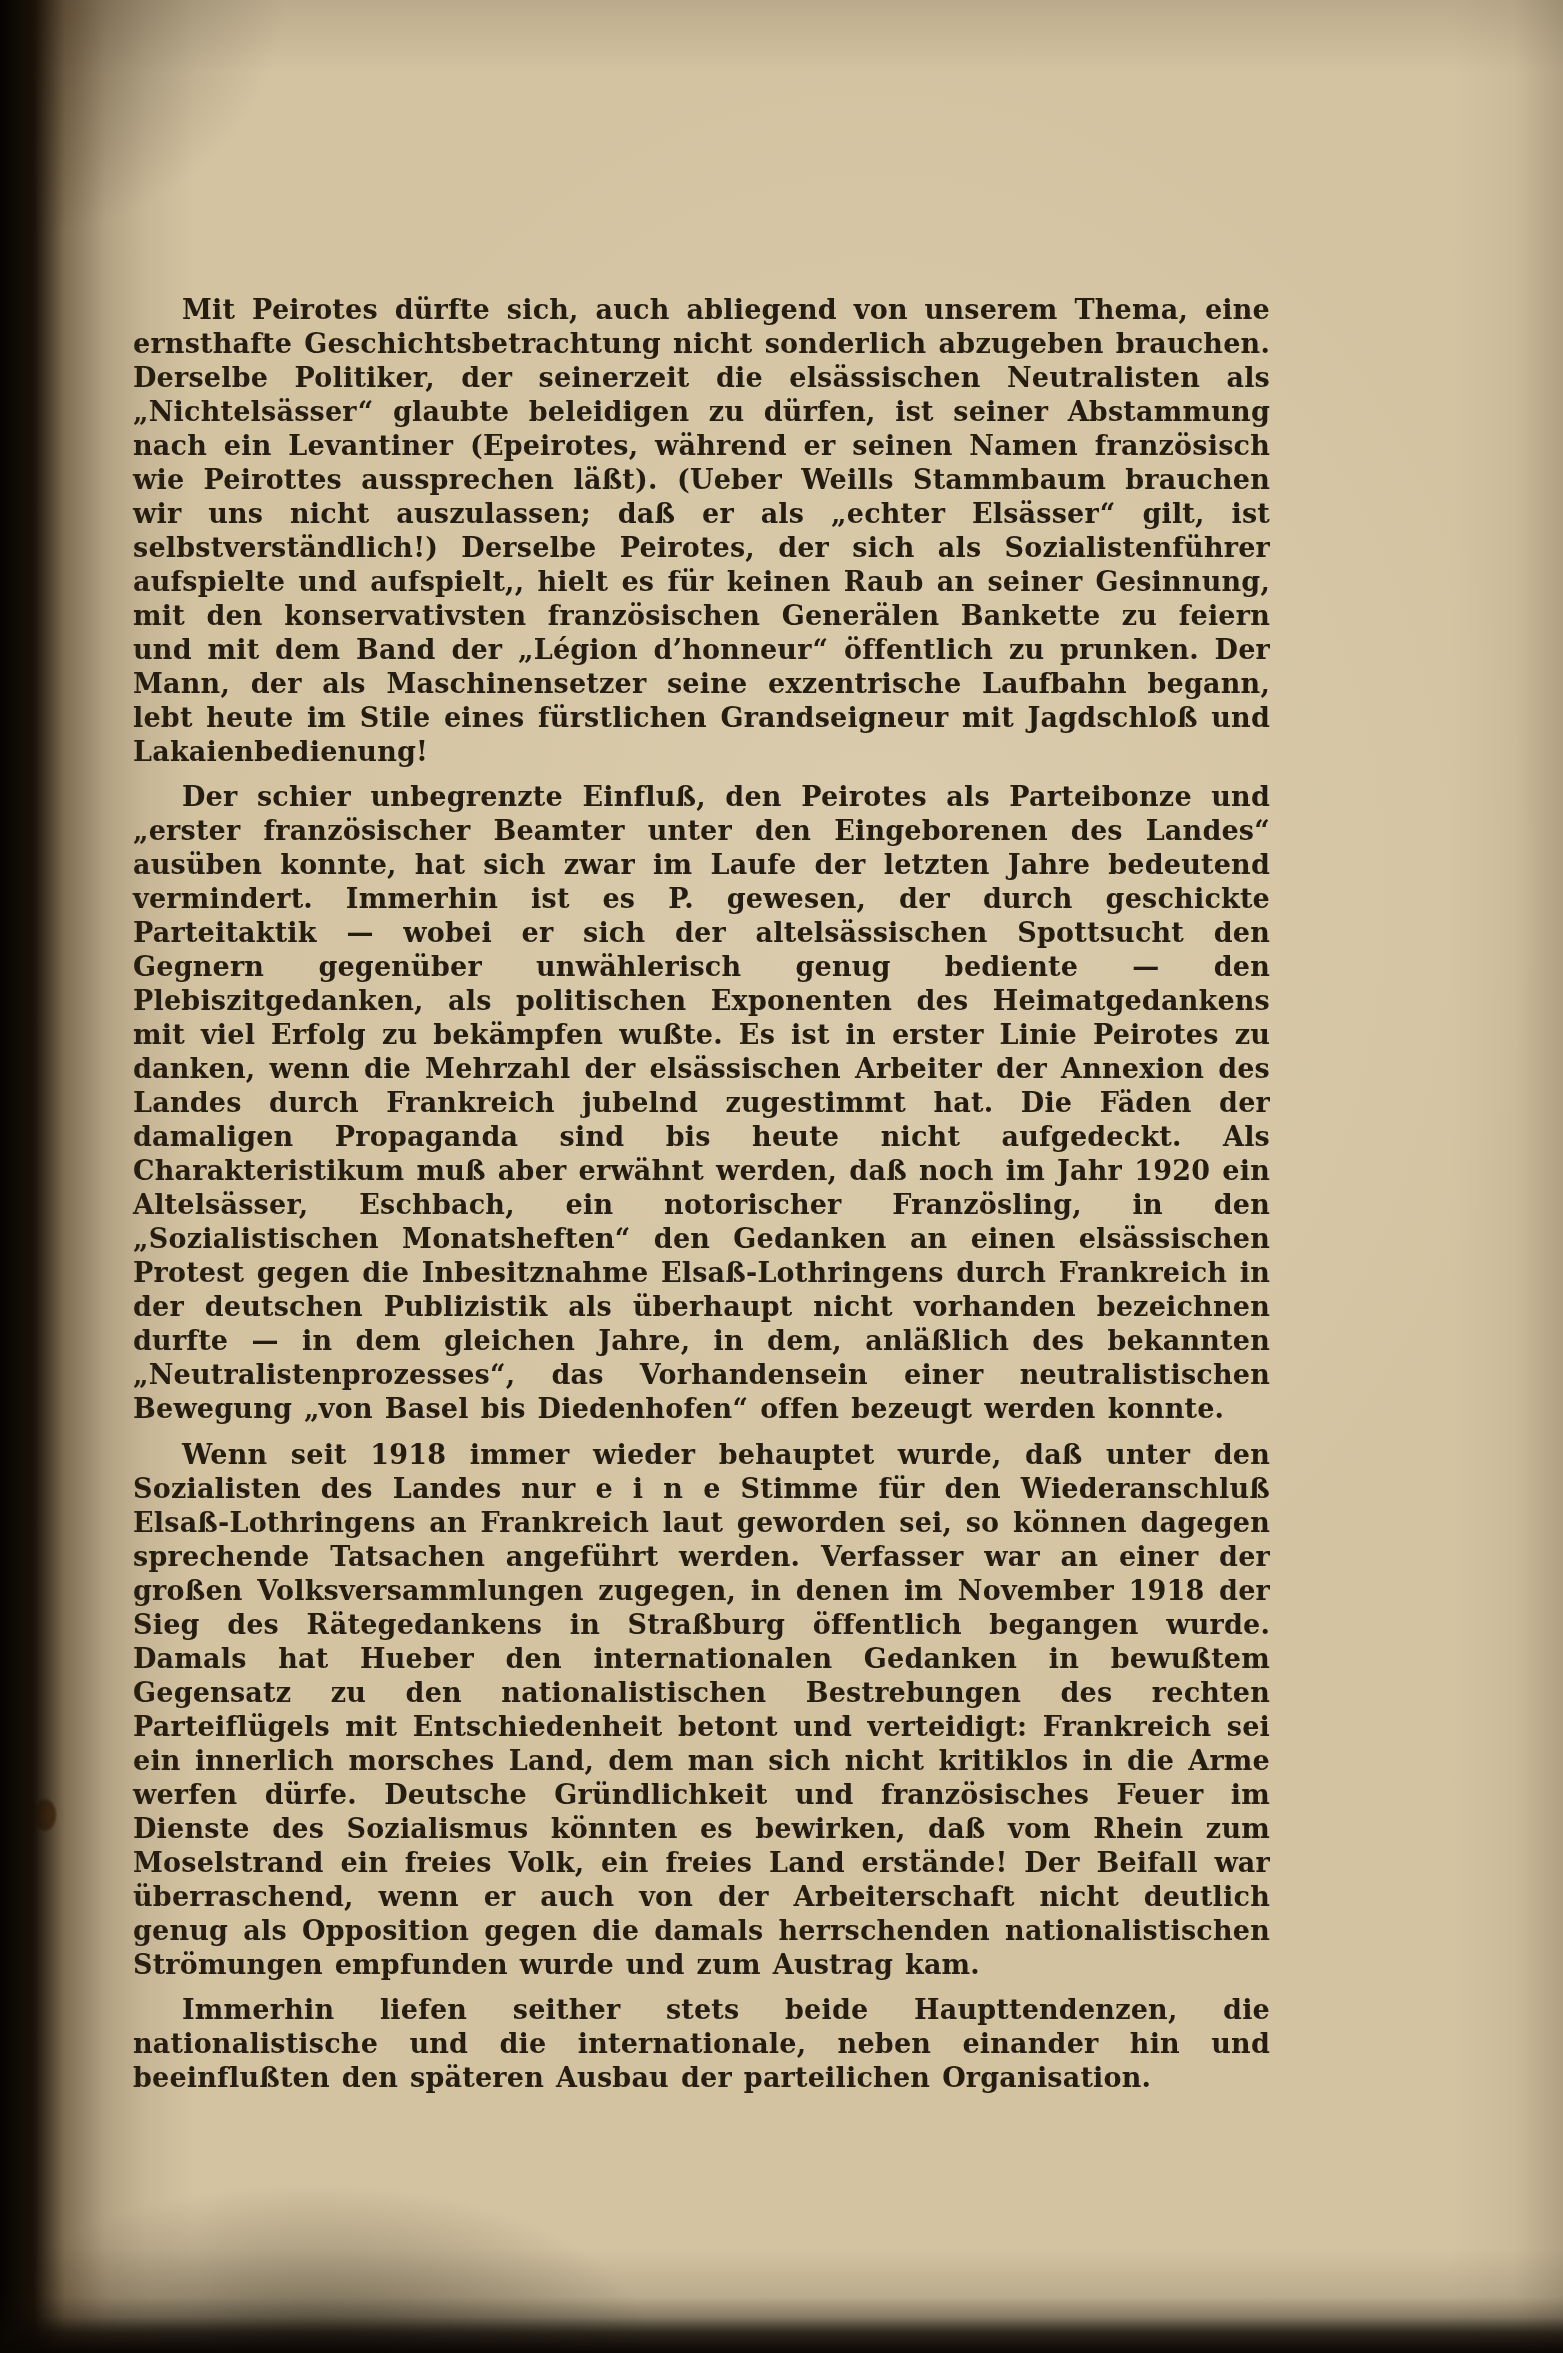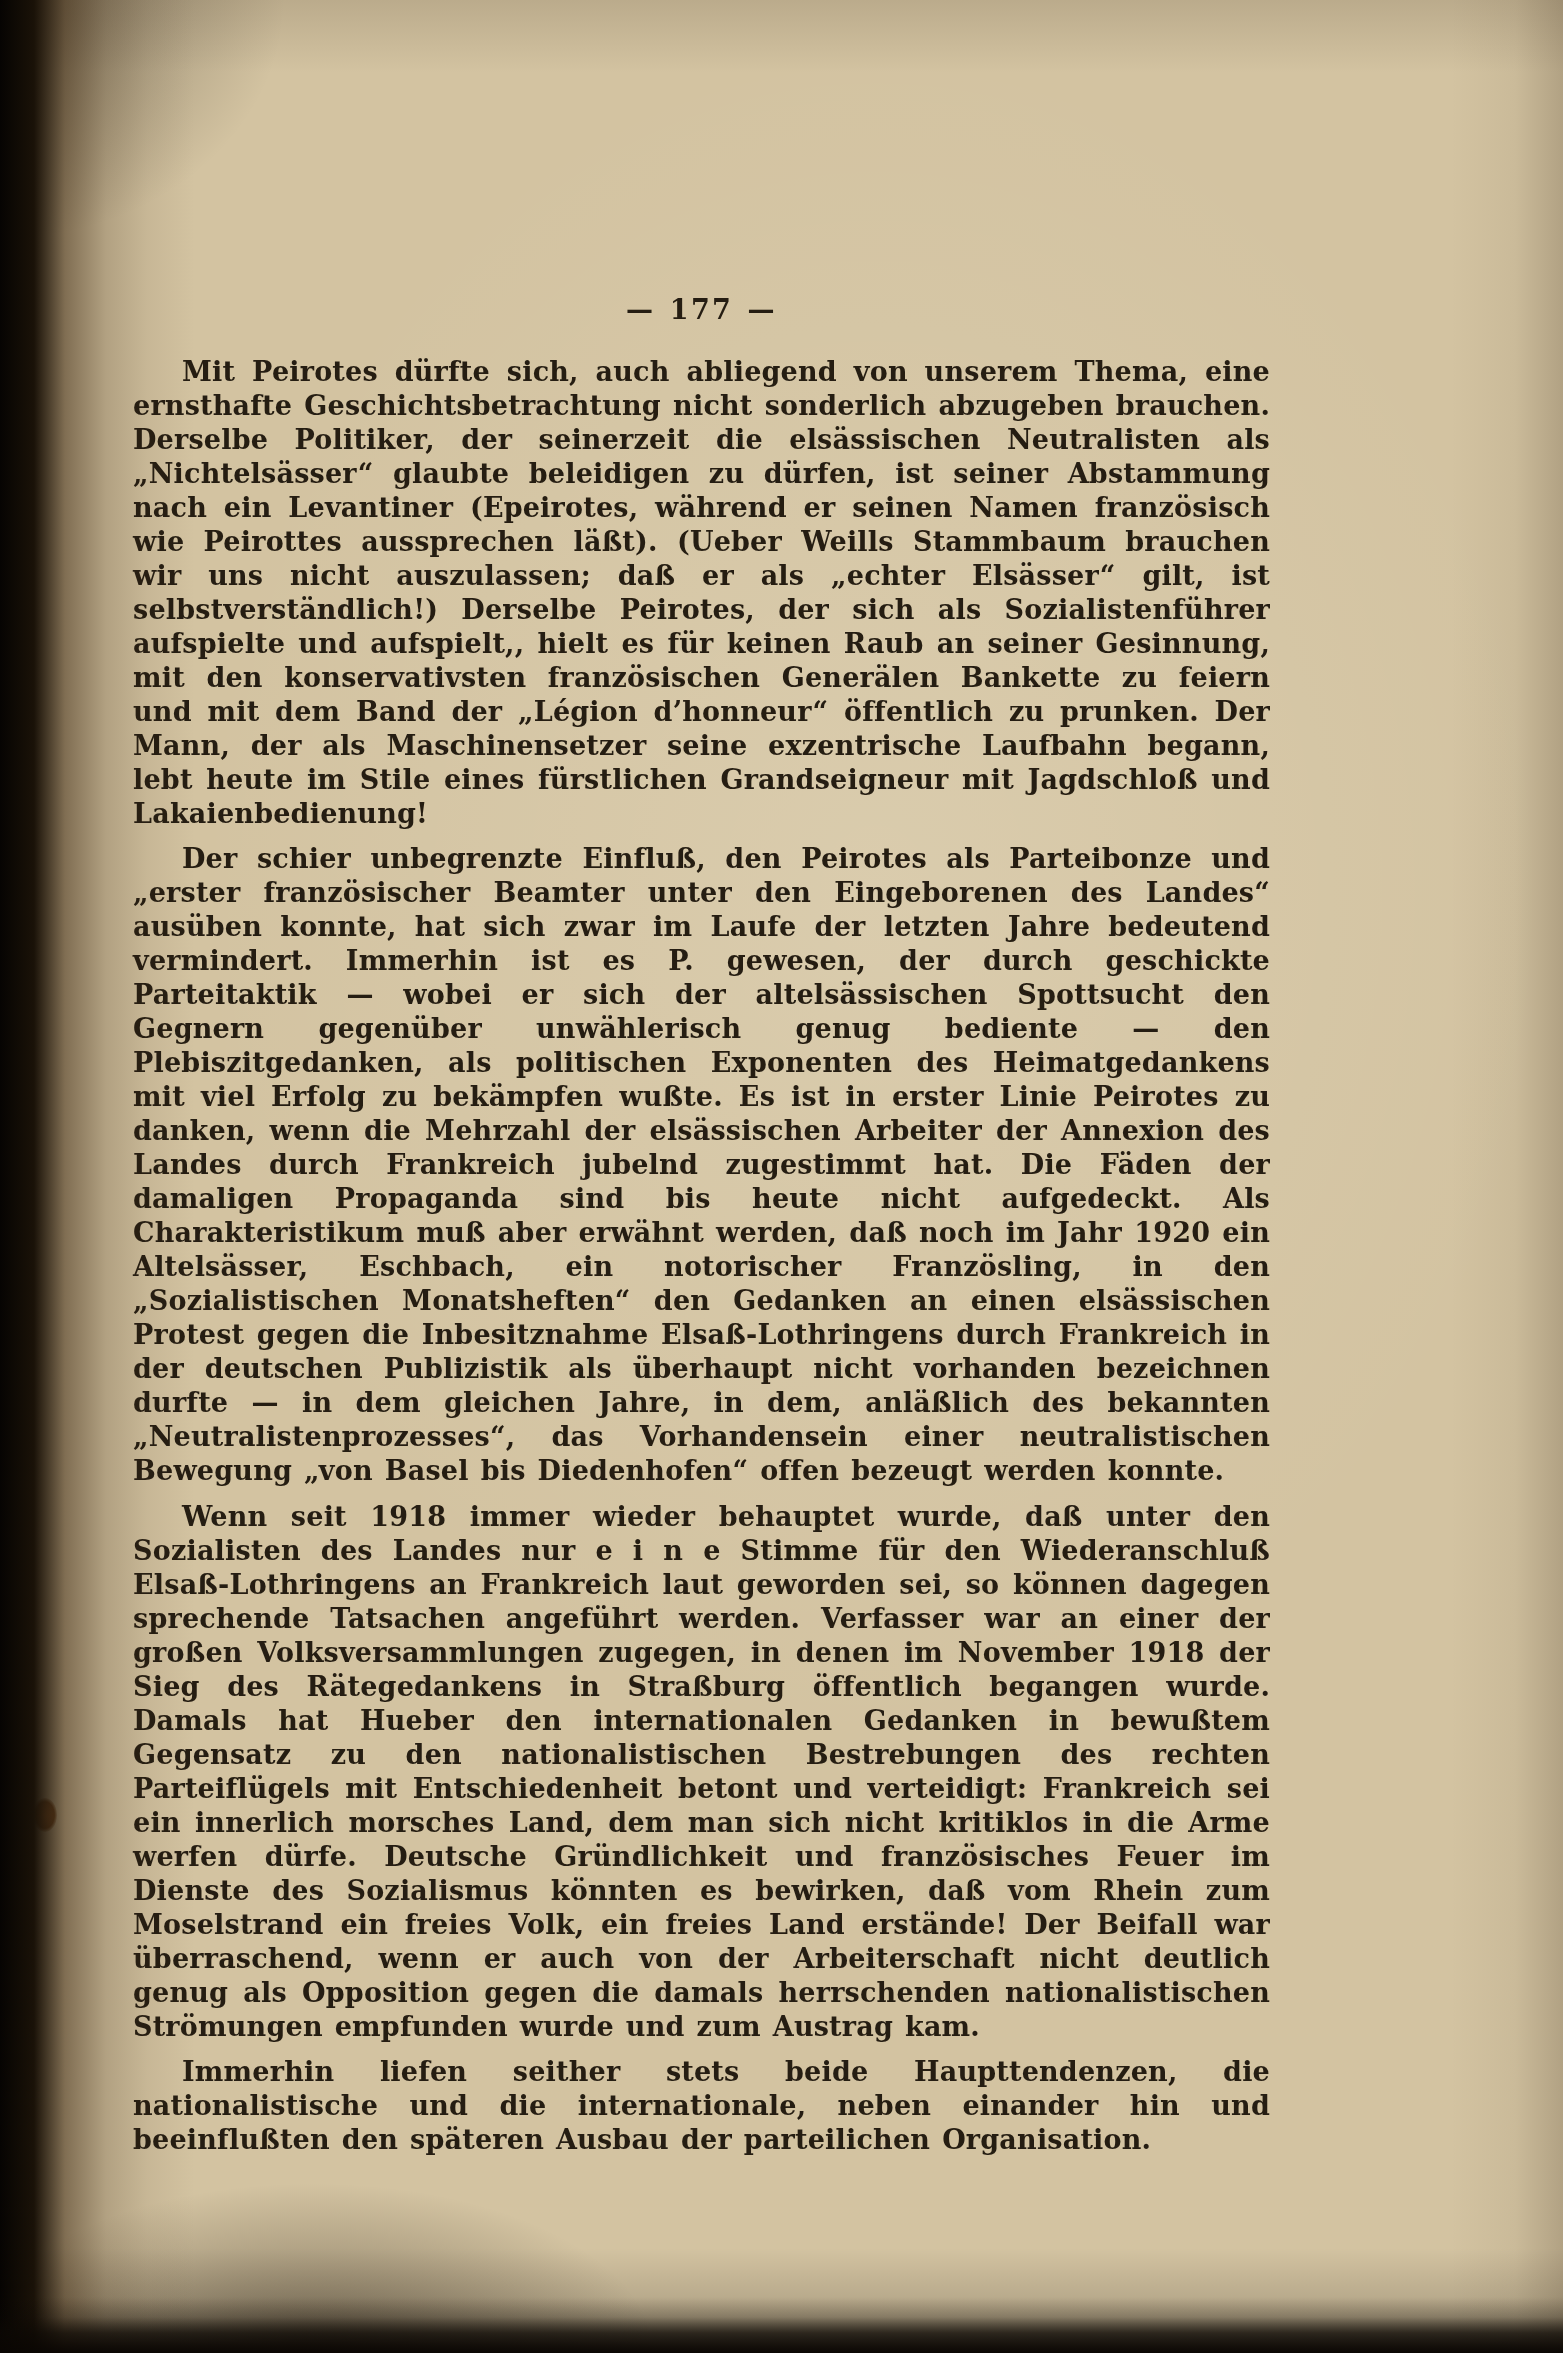--- a/index.html
+++ b/index.html
@@ -99,21 +99,20 @@
   .text-block p:last-child {
     margin-bottom: 0;
   }
 </style>
 </head>
 <body style="--paper: #d3c3a1; --ink: #251d12;">
 
 <div class="paper">
 
   <div class="text-block">
-    <div class="page-number">— 177 —</div>
 
     <p>Mit Peirotes dürfte sich, auch abliegend von unserem Thema, eine ernsthafte Geschichtsbetrachtung nicht sonderlich abzugeben brauchen. Derselbe Politiker, der seinerzeit die elsässischen Neutralisten als „Nichtelsässer“ glaubte beleidigen zu dürfen, ist seiner Abstammung nach ein Levantiner (Epeirotes, während er seinen Namen französisch wie Peirottes aussprechen läßt). (Ueber Weills Stammbaum brauchen wir uns nicht auszulassen; daß er als „echter Elsässer“ gilt, ist selbstverständlich!) Derselbe Peirotes, der sich als Sozialistenführer aufspielte und aufspielt,, hielt es für keinen Raub an seiner Gesinnung, mit den konservativsten französischen Generälen Bankette zu feiern und mit dem Band der „Légion d’honneur“ öffentlich zu prunken. Der Mann, der als Maschinensetzer seine exzentrische Laufbahn begann, lebt heute im Stile eines fürstlichen Grandseigneur mit Jagdschloß und Lakaienbedienung!</p>
 
     <p>Der schier unbegrenzte Einfluß, den Peirotes als Parteibonze und „erster französischer Beamter unter den Eingeborenen des Landes“ ausüben konnte, hat sich zwar im Laufe der letzten Jahre bedeutend vermindert. Immerhin ist es P. gewesen, der durch geschickte Parteitaktik — wobei er sich der altelsässischen Spottsucht den Gegnern gegenüber unwählerisch genug bediente — den Plebiszitgedanken, als politischen Exponenten des Heimatgedankens mit viel Erfolg zu bekämpfen wußte. Es ist in erster Linie Peirotes zu danken, wenn die Mehrzahl der elsässischen Arbeiter der Annexion des Landes durch Frankreich jubelnd zugestimmt hat. Die Fäden der damaligen Propaganda sind bis heute nicht aufgedeckt. Als Charakteristikum muß aber erwähnt werden, daß noch im Jahr 1920 ein Altelsässer, Eschbach, ein notorischer Französling, in den „Sozialistischen Monatsheften“ den Gedanken an einen elsässischen Protest gegen die Inbesitznahme Elsaß-Lothringens durch Frankreich in der deutschen Publizistik als überhaupt nicht vorhanden bezeichnen durfte — in dem gleichen Jahre, in dem, anläßlich des bekannten „Neutralistenprozesses“, das Vorhandensein einer neutralistischen Bewegung „von Basel bis Diedenhofen“ offen bezeugt werden konnte.</p>
 
     <p>Wenn seit 1918 immer wieder behauptet wurde, daß unter den Sozialisten des Landes nur e i n e Stimme für den Wiederanschluß Elsaß-Lothringens an Frankreich laut geworden sei, so können dagegen sprechende Tatsachen angeführt werden. Verfasser war an einer der großen Volksversammlungen zugegen, in denen im November 1918 der Sieg des Rätegedankens in Straßburg öffentlich begangen wurde. Damals hat Hueber den internationalen Gedanken in bewußtem Gegensatz zu den nationalistischen Bestrebungen des rechten Parteiflügels mit Entschiedenheit betont und verteidigt: Frankreich sei ein innerlich morsches Land, dem man sich nicht kritiklos in die Arme werfen dürfe. Deutsche Gründlichkeit und französisches Feuer im Dienste des Sozialismus könnten es bewirken, daß vom Rhein zum Moselstrand ein freies Volk, ein freies Land erstände! Der Beifall war überraschend, wenn er auch von der Arbeiterschaft nicht deutlich genug als Opposition gegen die damals herrschenden nationalistischen Strömungen empfunden wurde und zum Austrag kam.</p>
 
     <p>Immerhin liefen seither stets beide Haupttendenzen, die nationalistische und die internationale, neben einander hin und beeinflußten den späteren Ausbau der parteilichen Organisation.</p>
   </div>
 

